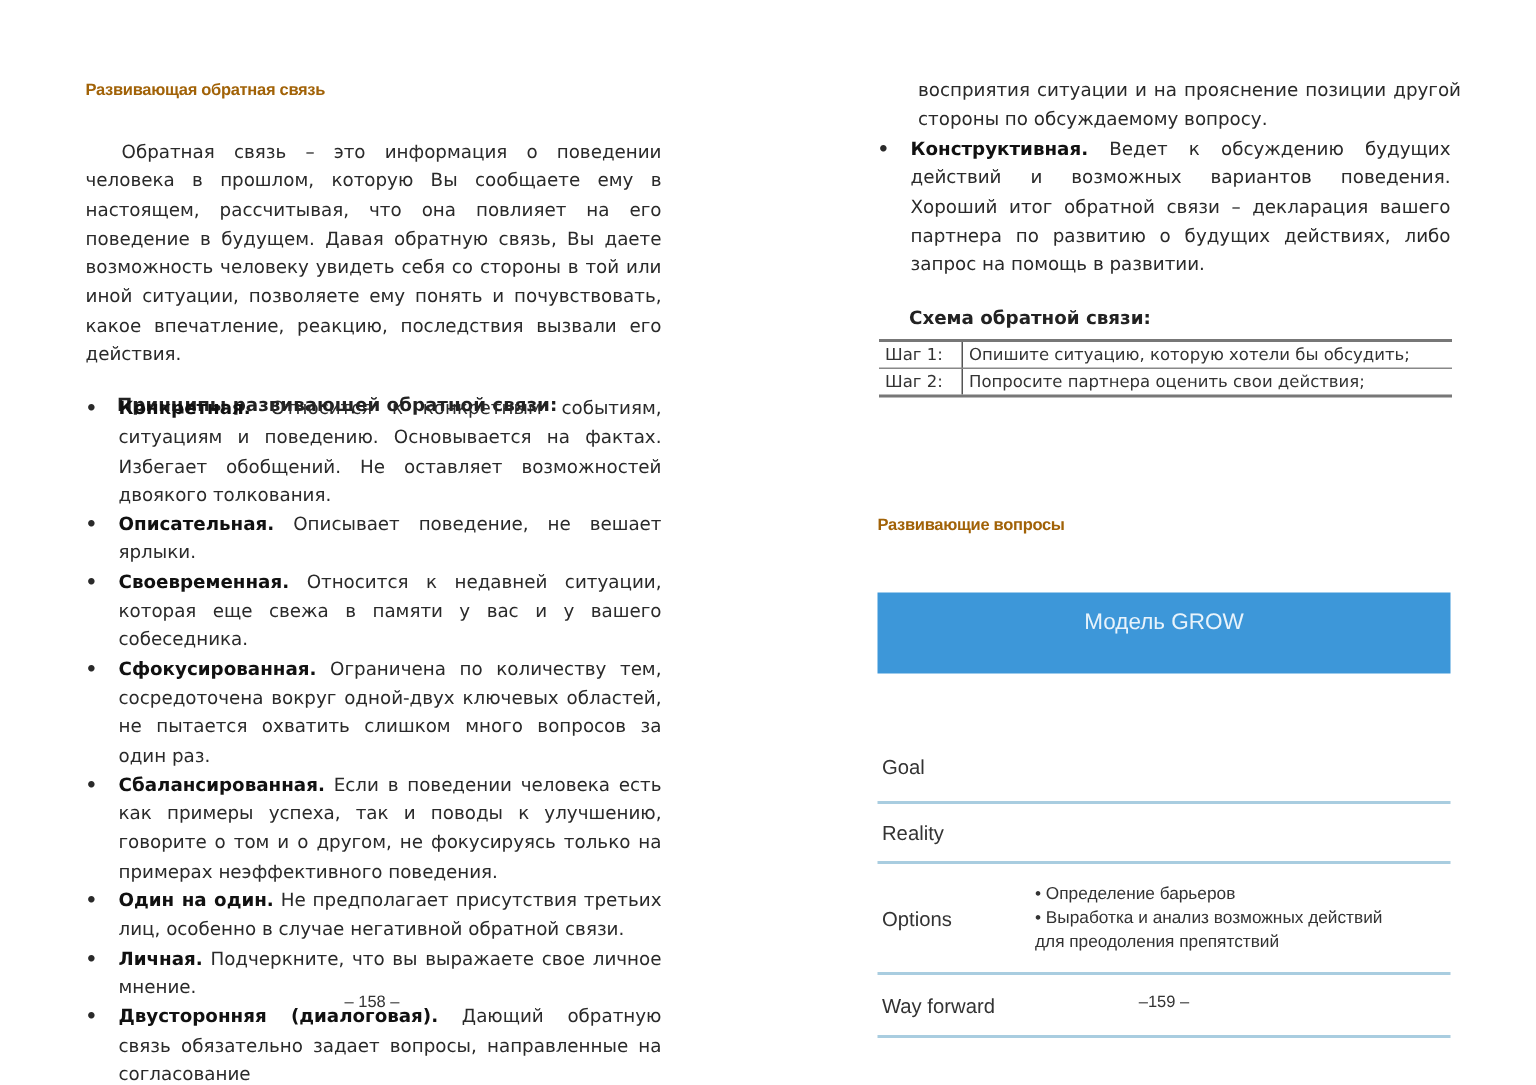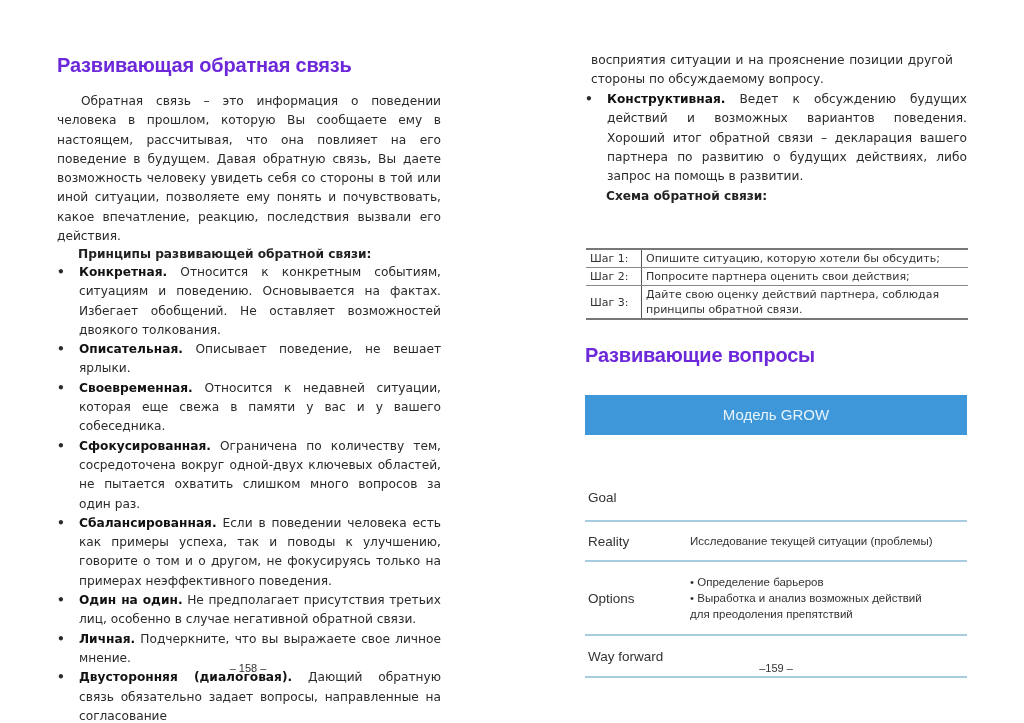--- a/index.html
+++ b/index.html
@@ -2,37 +2,37 @@
 <html><head>
 <meta charset="utf-8">
 <style>
   html, body { margin:0; padding:0; }
   body { width:1024px; height:723px; background:#ffffff; position:relative; overflow:hidden;
          font-family:"Liberation Sans", sans-serif; color:#222; }
   .page { position:absolute; top:0; height:723px; }
   .page-left { left:0; width:512px; }
   .page-right { left:512px; width:512px; }
   .heading { position:absolute; font-family:"Liberation Sans", sans-serif; font-weight:bold;
-             font-size:20px; color:#6d28d9; letter-spacing:-0.2px; }
+             font-size:11px; color:#a16207; letter-spacing:-0.2px; }
   .body-text { font-family:"DejaVu Sans", sans-serif; font-size:12.2px; line-height:19.3px; color:#2a2a2a; }
   .para { position:absolute; text-align:justify; }
   .para p { margin:0; text-indent:24px; }
-  .sub { position:absolute; font-family:"DejaVu Sans", sans-serif; font-weight:bold; font-size:12.2px; color:#222; }
+  .sub { position:absolute; font-family:"DejaVu Sans", sans-serif; font-weight:bold; font-size:12.2px; color:#222;margin-top:16px; }
   ul.bullets { list-style:none; margin:0; padding:0; position:absolute; }
   ul.bullets li { position:relative; padding-left:24px; text-align:justify; }
   ul.bullets li .dot { position:absolute; left:2px; top:0; font-weight:bold; }
   ul.bullets li b { font-weight:bold; color:#111; }
   .pagenum { position:absolute; font-family:Liberation Sans, sans-serif; font-size:11px; color:#333; text-align:center; width:100px; }
   table.steps { position:absolute; border-collapse:collapse; font-family:"DejaVu Sans", sans-serif; font-size:11px; color:#333; }
   table.steps td { border-top:1px solid #888; border-bottom:1px solid #888; padding:1px 4px; line-height:15px; vertical-align:middle; }
   table.steps td.step { width:47px; border-right:1px solid #555; }
   table.steps tr:first-child td { border-top:2px solid #777; }
   table.steps tr:last-child td { border-bottom:2px solid #777; }
   .grow { position:absolute; left:73px; top:395px; width:382px; font-family:"Liberation Sans", sans-serif; }
-  .grow-header { background:#3d97d9; color:#e8f3fb; text-align:center; height:40px; line-height:40px; font-size:15px; }
+  .grow-header { background:#3d97d9; color:#e8f3fb; text-align:center; height:54px; line-height:40px; font-size:15px; }
   .grow-row { display:flex; align-items:center; border-bottom:2px solid #a9cde0; }
   .grow-key { width:102px; padding-left:3px; font-size:13.5px; color:#333; }
   .grow-val { flex:1; font-size:11.5px; color:#333; line-height:16px; }
 </style>
 </head>
 <body>
 
 <div class="page page-left">
   <div class="heading" style="left:57px; top:54px;">Развивающая обратная связь</div>
 
@@ -50,59 +50,52 @@
       <li><span class="dot">•</span><b>Сбалансированная.</b><span> Если в поведении человека есть как примеры успеха, так и поводы к улучшению, говорите о том и о другом, не фокусируясь только на примерах неэффективного поведения.</span></li>
       <li><span class="dot">•</span><b>Один на один.</b><span> Не предполагает присутствия третьих лиц, особенно в случае негативной обратной связи.</span></li>
       <li><span class="dot">•</span><b>Личная.</b><span> Подчеркните, что вы выражаете свое личное мнение.</span></li>
       <li><span class="dot">•</span><b>Двусторонняя (диалоговая).</b><span> Дающий обратную связь обязательно задает вопросы, направленные на согласование</span></li>
     </ul>
 
   <div class="pagenum" style="left:198px; top:662px;">– 158 –</div>
 </div>
 
 <div class="page page-right">
-  <div class="para body-text" style="left:79px; top:51px; width:362px; text-align:justify;">восприятия ситуации и на прояснение позиции другой стороны по обсуждаемому вопросу.</div>
+  <div class="para body-text" style="left:100px; top:51px; width:362px; text-align:justify;">восприятия ситуации и на прояснение позиции другой стороны по обсуждаемому вопросу.</div>
 
   <ul class="bullets body-text" style="left:71px; top:90px; width:384px;">
     <li>
       <span class="dot">•</span><b>Конструктивная.</b><span> Ведет к обсуждению будущих действий и возможных вариантов поведения. Хороший итог обратной связи – декларация вашего партнера по развитию о будущих действиях, либо запрос на помощь в развитии.</span>
     </li>
   </ul>
 
   <div class="sub" style="left:94px; top:189px;">Схема обратной связи:</div>
 
-  <table class="steps" style="left:74px; top:226px; width:382px;margin-top:22px;">
+  <table class="steps" style="left:74px; top:226px; width:382px;">
     <tbody>
       <tr>
         <td class="step">Шаг 1:</td>
         <td>Опишите ситуацию, которую хотели бы обсудить;</td>
       </tr>
       <tr>
         <td class="step">Шаг 2:</td>
         <td>Попросите партнера оценить свои действия;</td>
-      </tr>
-      <tr>
-        <td class="step">Шаг 3:</td>
-        <td>Дайте свою оценку действий партнера, соблюдая принципы обратной связи.</td>
       </tr>
     </tbody>
   </table>
 
   <div class="heading" style="left:73px; top:344px;">Развивающие вопросы</div>
 
   <div class="grow">
     <div class="grow-header">Модель GROW</div>
     <div class="grow-row" style="height:45px;margin-top:40px;">
       <div class="grow-key">Goal</div>
     </div>
     <div class="grow-row" style="height:38px;">
       <div class="grow-key">Reality</div>
-      <div class="grow-val">
-          <div>Исследование текущей ситуации (проблемы)</div>
-        </div>
     </div>
     <div class="grow-row" style="height:72px;">
       <div class="grow-key">Options</div>
       <div class="grow-val">
         <div>• Определение барьеров</div>
         <div>• Выработка и анализ возможных действий</div>
         <div>для преодоления препятствий</div>
       </div>
     </div>
     <div class="grow-row" style="height:40px;">

